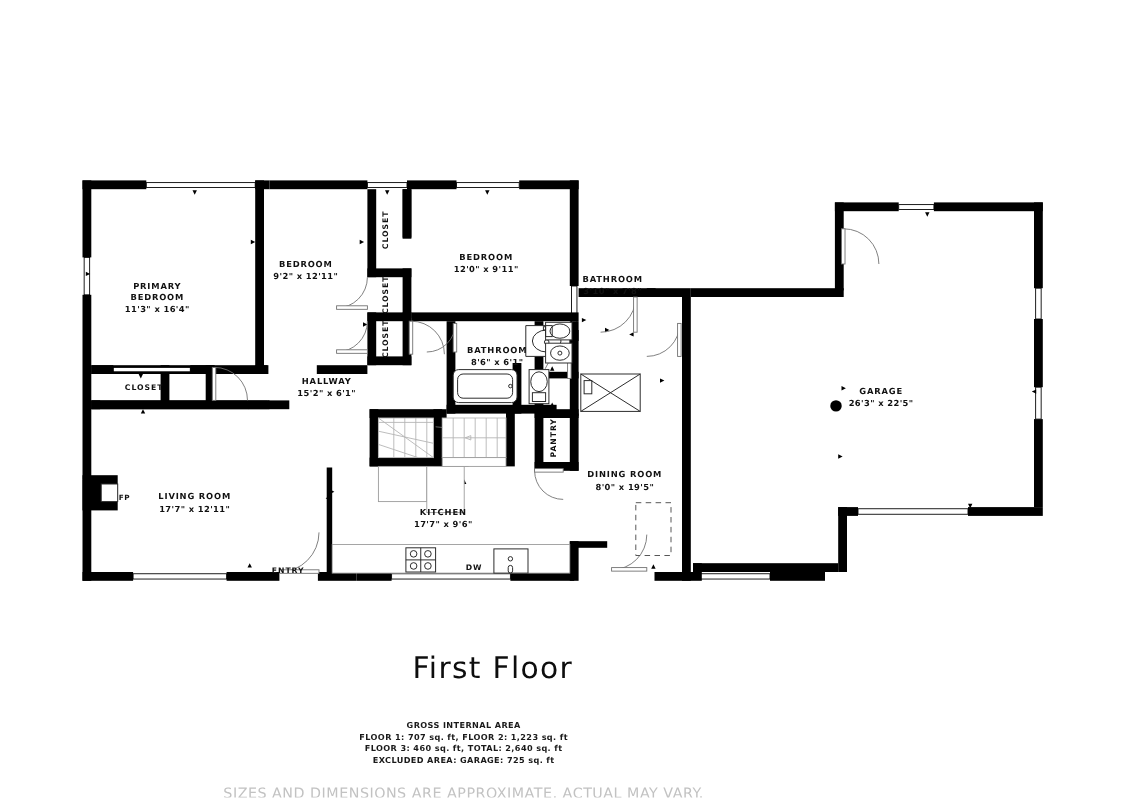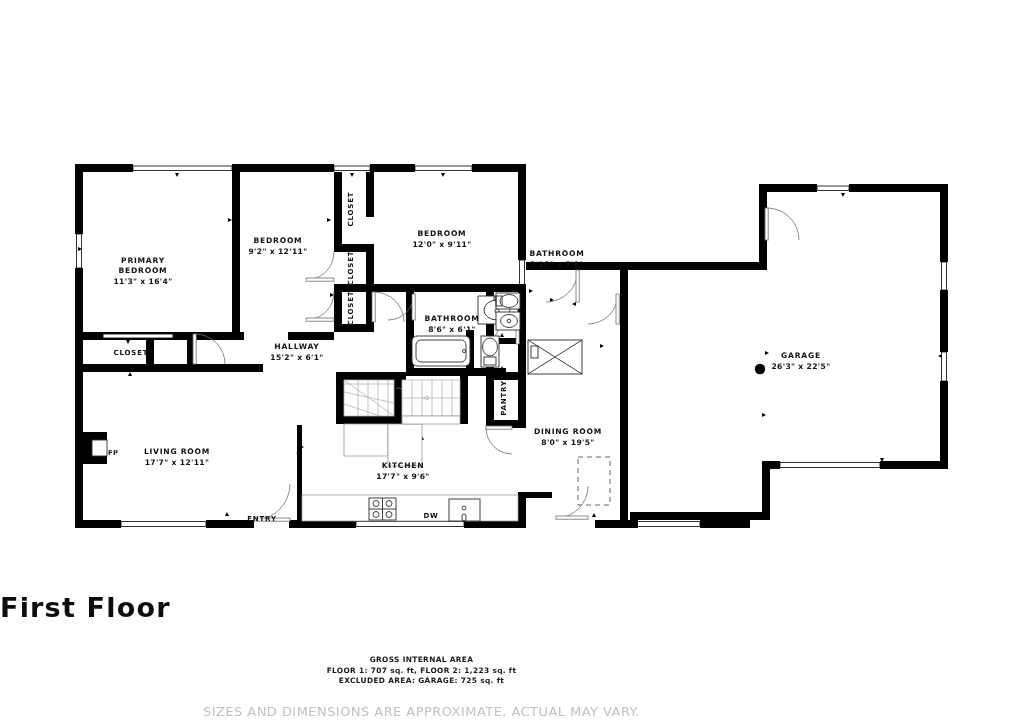--- a/index.html
+++ b/index.html
@@ -72,24 +72,24 @@
     letter-spacing: 0.4px;
     fill: #111111;
     text-anchor: start;
     dominant-baseline: middle;
   }
   .title-text {
     position: absolute;
     left: 0;
     top: 592px;
     width: 896px;
-    text-align: left;
+    text-align: center;
     font-family: "DejaVu Sans", "Liberation Sans", sans-serif;
     font-size: 27px;
-    font-weight: 700;
+    font-weight: 400;
     letter-spacing: 1.2px;
     color: #0d0d0d;
   }
   .title-text .cap { font-size: 27px; }
 
   .footer {
     position: absolute;
     left: 0;
     top: 655px;
     width: 843px;
@@ -455,17 +455,18 @@
   </svg>
 
   <div class="title-text">
     <span class="cap">First</span>
     <span class="cap">Floor</span>
   </div>
 
   <div class="footer">
     <div class="line">GROSS INTERNAL AREA</div>
     <div class="line">FLOOR 1: 707 sq. ft, FLOOR 2: 1,223 sq. ft</div>
+    <div class="line">FLOOR 3: 460 sq. ft, TOTAL: 2,640 sq. ft</div>
     <div class="line">EXCLUDED AREA: GARAGE: 725  sq. ft</div>
     <div class="disclaimer">SIZES AND DIMENSIONS ARE APPROXIMATE, ACTUAL MAY VARY.</div>
   </div>
 
 </div>
 
 </body></html>

